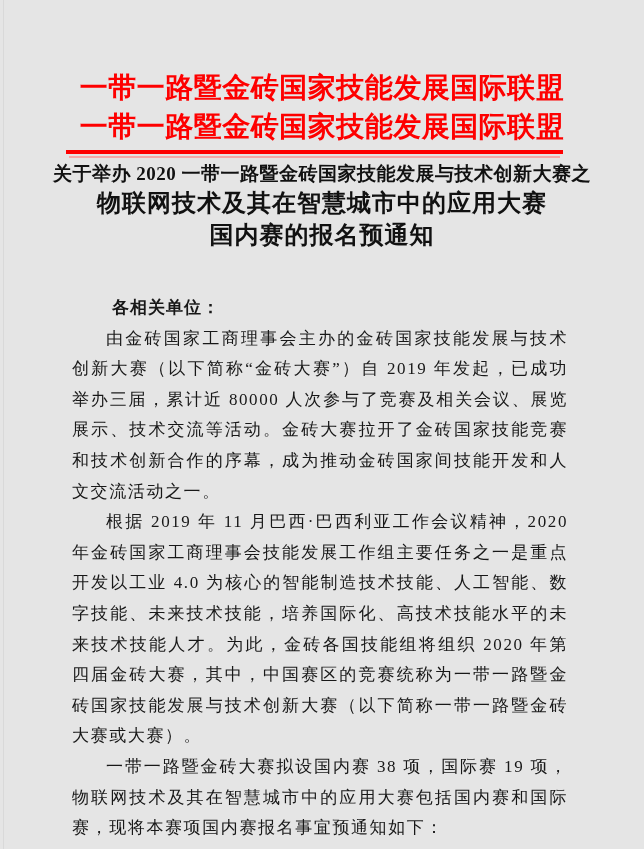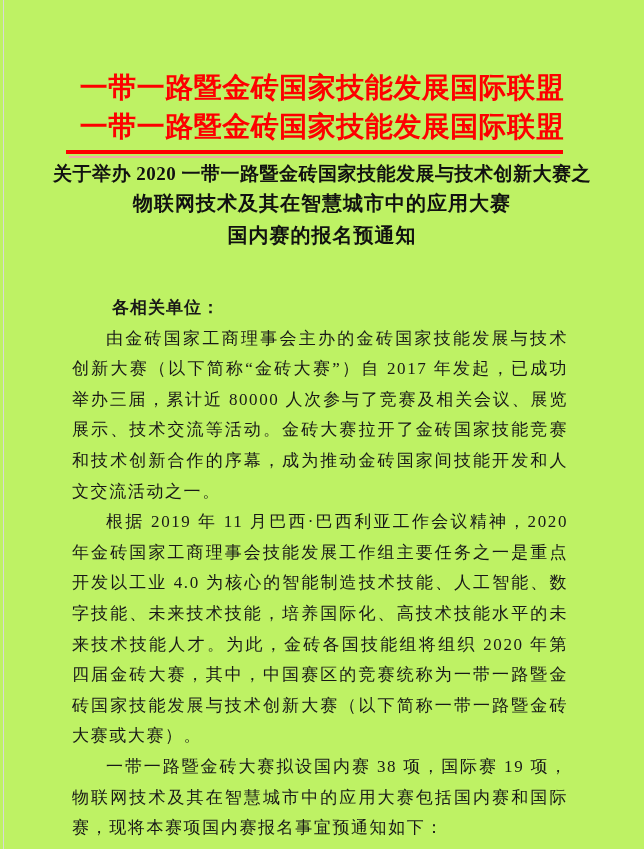--- a/index.html
+++ b/index.html
@@ -4,21 +4,21 @@
 <style>
   html, body {
     margin: 0;
     padding: 0;
     background: #ffffff;
   }
   .page {
     position: relative;
     width: 644px;
     height: 849px;
-    background: #bef264;
+    background: #e5e5e5;
     overflow: hidden;
     font-family: "Liberation Serif", serif;
     color: #181818;
   }
   .page-edge {
     position: absolute;
     left: 3px;
     top: 0;
     bottom: 0;
     width: 1px;
@@ -57,21 +57,21 @@
     font-weight: 700;
     color: #111111;
   }
   .kicker {
     font-size: 19px;
     line-height: 26px;
     letter-spacing: 0.5px;
     white-space: nowrap;
   }
   .title-line {
-    font-size: 20px;
+    font-size: 24px;
     line-height: 32px;
     letter-spacing: 1px;
   }
   
   .body-block {
     margin: 42px 76px 0 72px;
     font-size: 17px;
     line-height: 30.6px;
     letter-spacing: 1.6px;
     text-align: justify;
@@ -113,20 +113,20 @@
   </div>
 
   <div class="subject">
     <div class="kicker">关于举办 2020 一带一路暨金砖国家技能发展与技术创新大赛之</div>
     <div class="title-line">物联网技术及其在智慧城市中的应用大赛</div>
     <div class="title-line">国内赛的报名预通知</div>
   </div>
 
   <div class="body-block">
     <div class="salutation">各相关单位：</div>
-    <p class="para">由金砖国家工商理事会主办的金砖国家技能发展与技术创新大赛（以下简称“金砖大赛”）自 2017 年发起，已成功举办三届，累计近 80000 人次参与了竞赛及相关会议、展览展示、技术交流等活动。金砖大赛拉开了金砖国家技能竞赛和技术创新合作的序幕，成为推动金砖国家间技能开发和人文交流活动之一。</p>
+    <p class="para">由金砖国家工商理事会主办的金砖国家技能发展与技术创新大赛（以下简称“金砖大赛”）自 2019 年发起，已成功举办三届，累计近 80000 人次参与了竞赛及相关会议、展览展示、技术交流等活动。金砖大赛拉开了金砖国家技能竞赛和技术创新合作的序幕，成为推动金砖国家间技能开发和人文交流活动之一。</p>
     <p class="para">根据 2019 年 11 月巴西·巴西利亚工作会议精神，2020 年金砖国家工商理事会技能发展工作组主要任务之一是重点开发以工业 4.0 为核心的智能制造技术技能、人工智能、数字技能、未来技术技能，培养国际化、高技术技能水平的未来技术技能人才。为此，金砖各国技能组将组织 2020 年第四届金砖大赛，其中，中国赛区的竞赛统称为一带一路暨金砖国家技能发展与技术创新大赛（以下简称一带一路暨金砖大赛或大赛）。</p>
     <p class="para">一带一路暨金砖大赛拟设国内赛 38 项，国际赛 19 项，物联网技术及其在智慧城市中的应用大赛包括国内赛和国际赛，现将本赛项国内赛报名事宜预通知如下：</p>
 
   </div>
 
   <div class="page-number">1</div>
 </div>
 
 </body></html>

